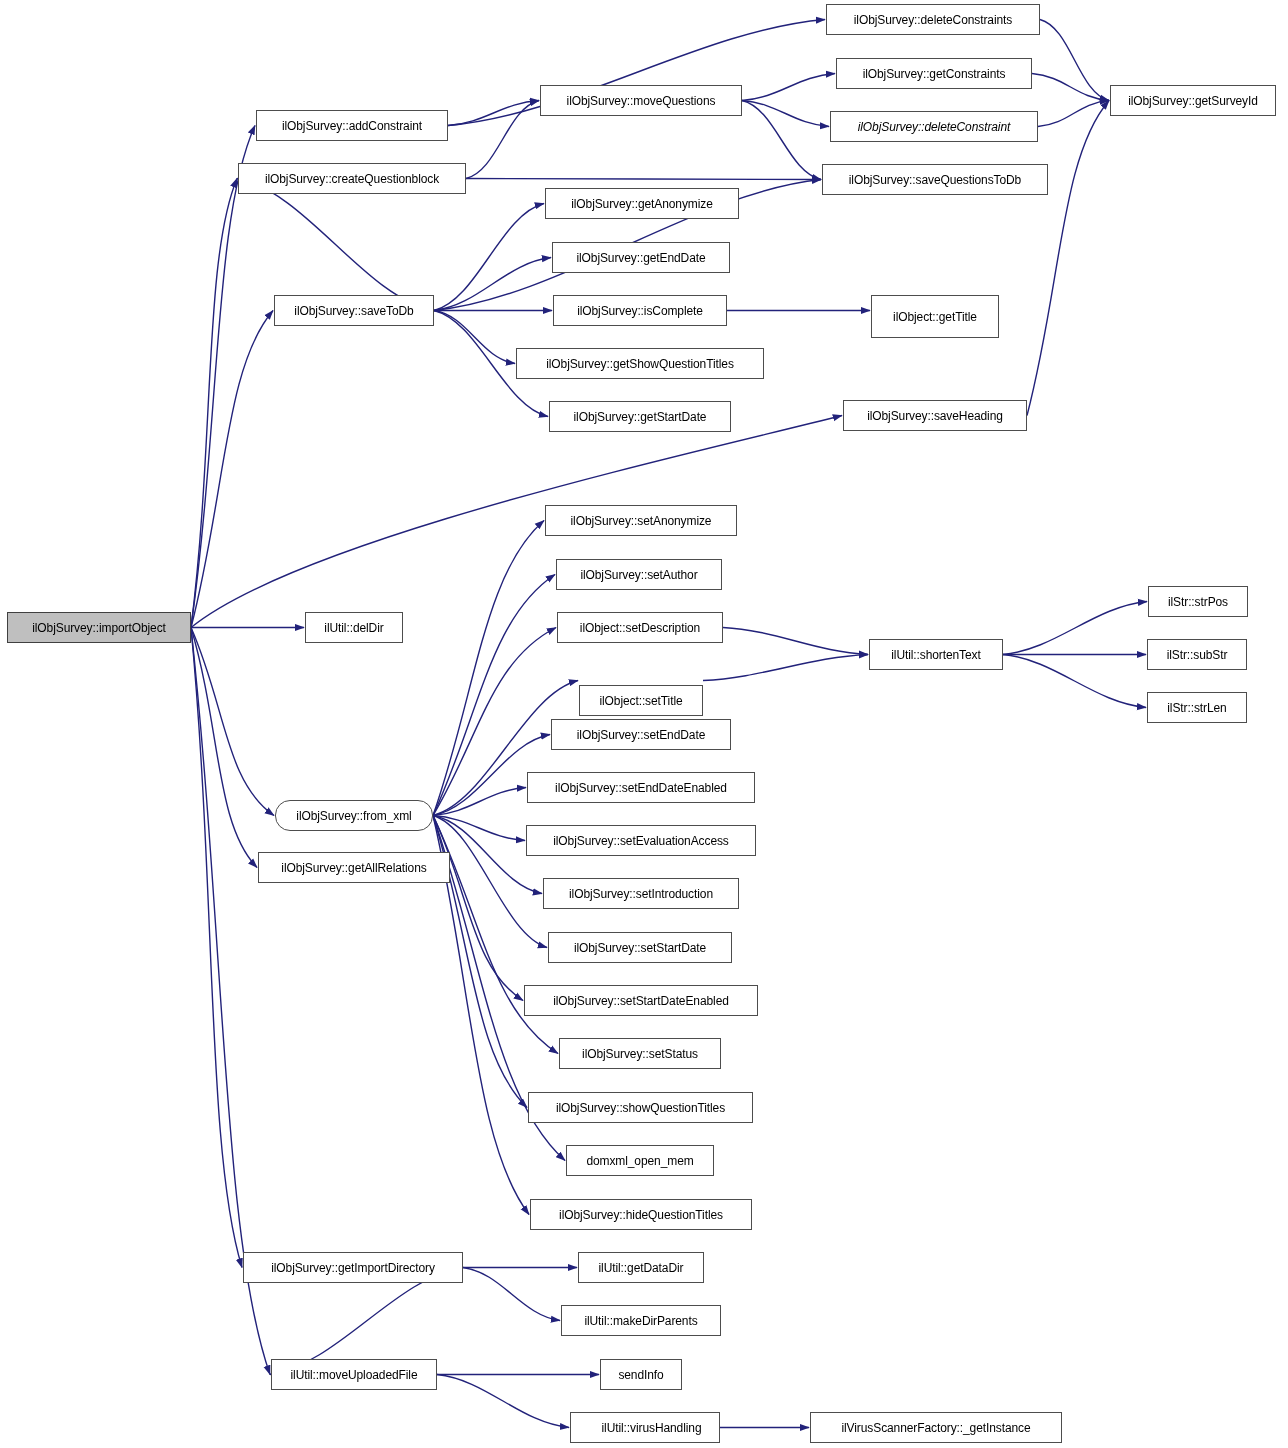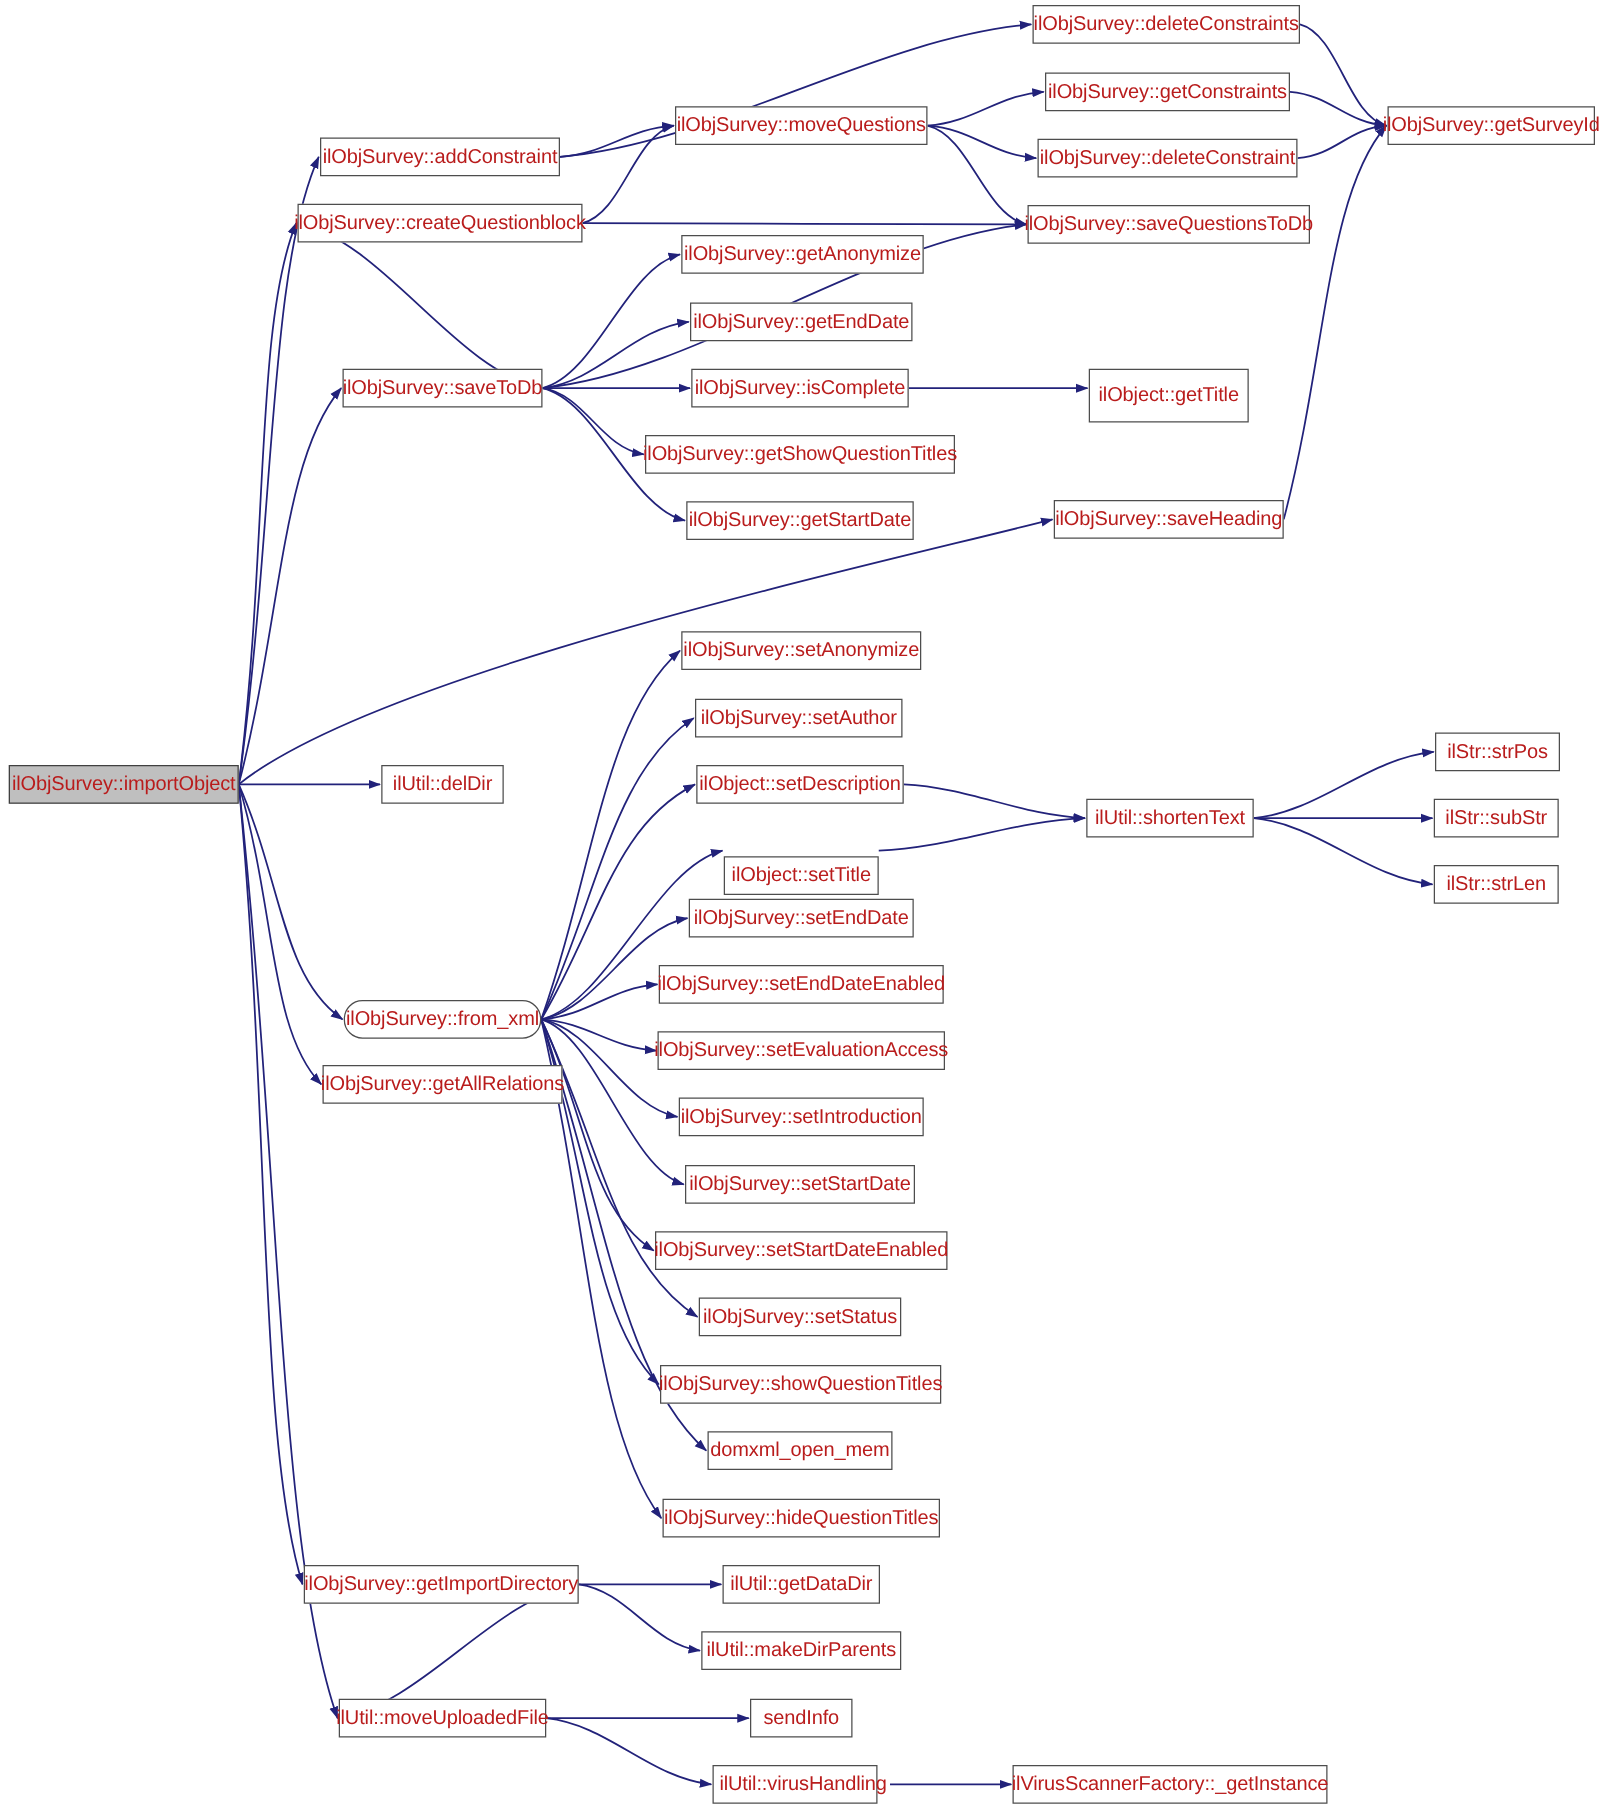--- a/index.html
+++ b/index.html
@@ -27,22 +27,22 @@
     pointer-events: none;
   }
   .node {
     position: absolute;
     box-sizing: border-box;
     display: flex;
     align-items: center;
     justify-content: center;
     border: 1px solid #4d4d4d;
     background: #ffffff;
-    color: #b91c1c;
-    font-size: 16px;
+    color: #000000;
+    font-size: 12px;
     line-height: 1;
     white-space: nowrap;
     letter-spacing: -0.1px;
     cursor: default;
   }
   .node.root {
     background: #bfbfbf;
     border-color: #404040;
   }
   .node .node-label {
@@ -127,21 +127,21 @@
       </div>
       <div class="node" style="left: 540px; top: 85px; width: 202px; height: 31px;">
         <span class="node-label">ilObjSurvey::moveQuestions</span>
       </div>
       <div class="node" style="left: 826px; top: 4px; width: 214px; height: 31px;">
         <span class="node-label">ilObjSurvey::deleteConstraints</span>
       </div>
       <div class="node" style="left: 836px; top: 58px; width: 196px; height: 31px;">
         <span class="node-label">ilObjSurvey::getConstraints</span>
       </div>
-      <div class="node" style="left: 830px; top: 111px; width: 208px; height: 31px;">
+      <div class="node" style="left: 830px; top: 111px; width: 208px; height: 31px; font-style: italic;">
         <span class="node-label">ilObjSurvey::deleteConstraint</span>
       </div>
       <div class="node" style="left: 822px; top: 164px; width: 226px; height: 31px;">
         <span class="node-label">ilObjSurvey::saveQuestionsToDb</span>
       </div>
       <div class="node" style="left: 1110px; top: 85px; width: 166px; height: 31px;">
         <span class="node-label">ilObjSurvey::getSurveyId</span>
       </div>
       <div class="node" style="left: 274px; top: 295px; width: 160px; height: 31px;">
         <span class="node-label">ilObjSurvey::saveToDb</span>
@@ -238,20 +238,20 @@
       </div>
       <div class="node" style="left: 561px; top: 1305px; width: 160px; height: 31px;">
         <span class="node-label">ilUtil::makeDirParents</span>
       </div>
       <div class="node" style="left: 271px; top: 1359px; width: 166px; height: 31px;">
         <span class="node-label">ilUtil::moveUploadedFile</span>
       </div>
       <div class="node" style="left: 600px; top: 1359px; width: 82px; height: 31px;">
         <span class="node-label">sendInfo</span>
       </div>
-      <div class="node" style="left: 570px; top: 1412px; width: 132px; height: 31px; padding-left: 13px;">
+      <div class="node" style="left: 570px; top: 1412px; width: 150px; height: 31px; padding-left: 13px;">
         <span class="node-label">ilUtil::virusHandling</span>
       </div>
       <div class="node" style="left: 810px; top: 1412px; width: 252px; height: 31px;">
         <span class="node-label">ilVirusScannerFactory::_getInstance</span>
       </div>
     </div>
 </div>
 
 </body></html>

